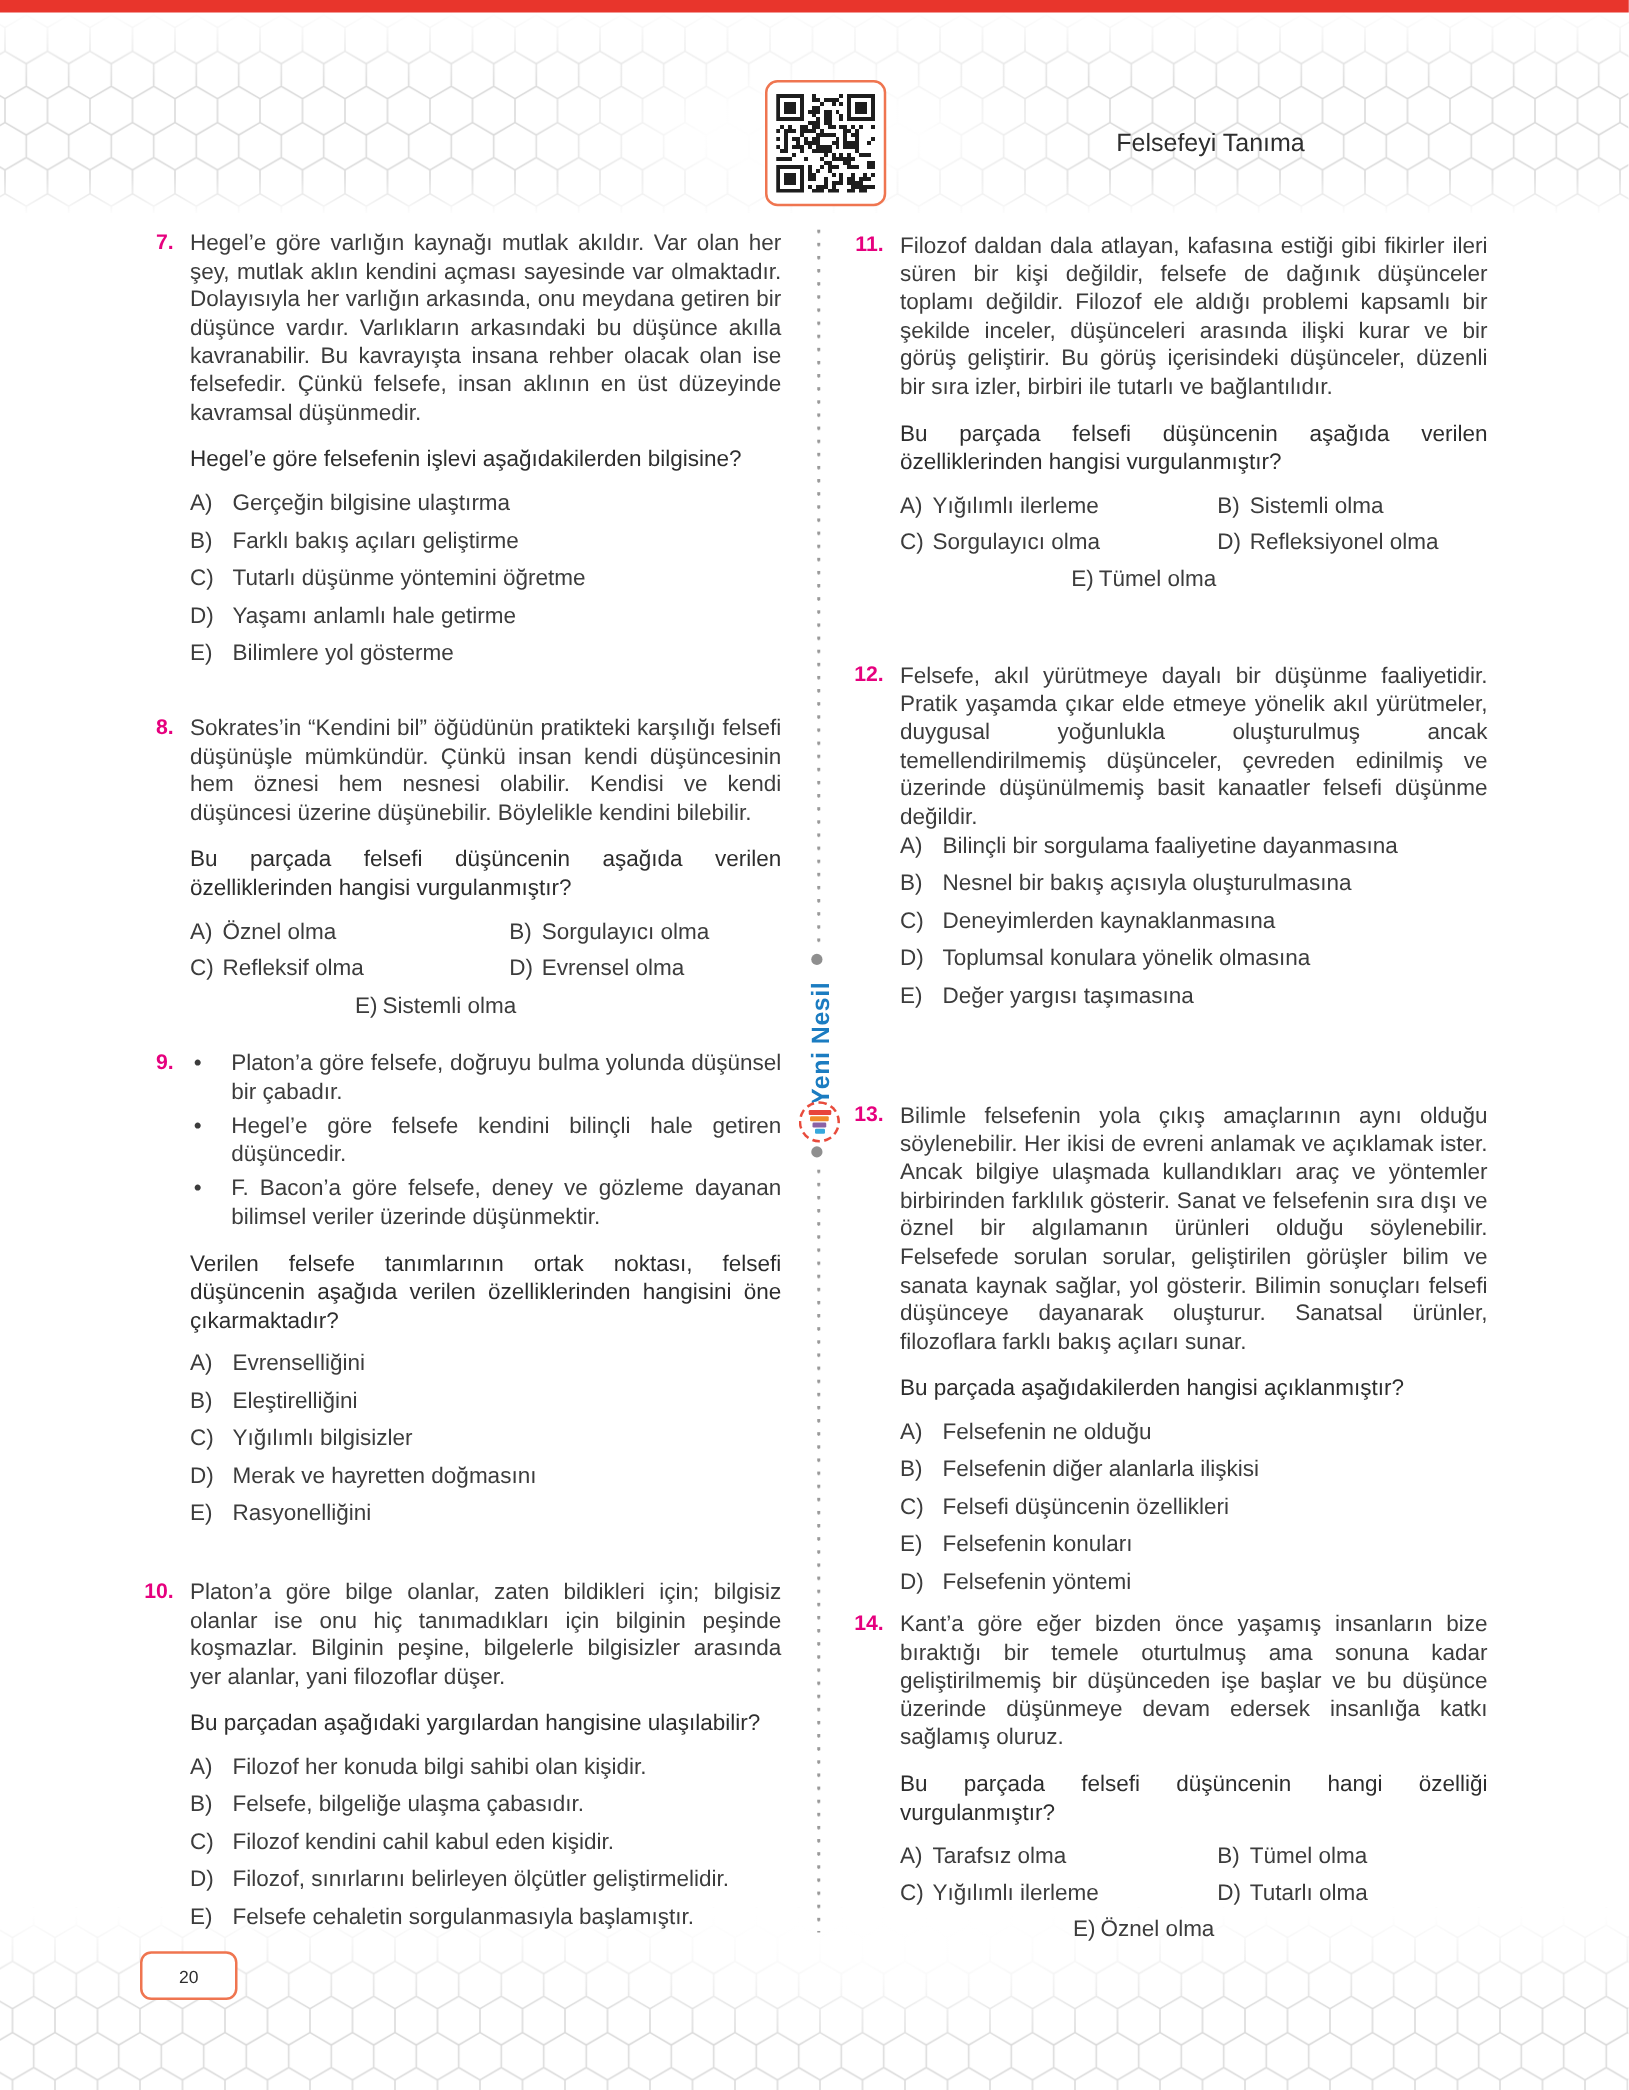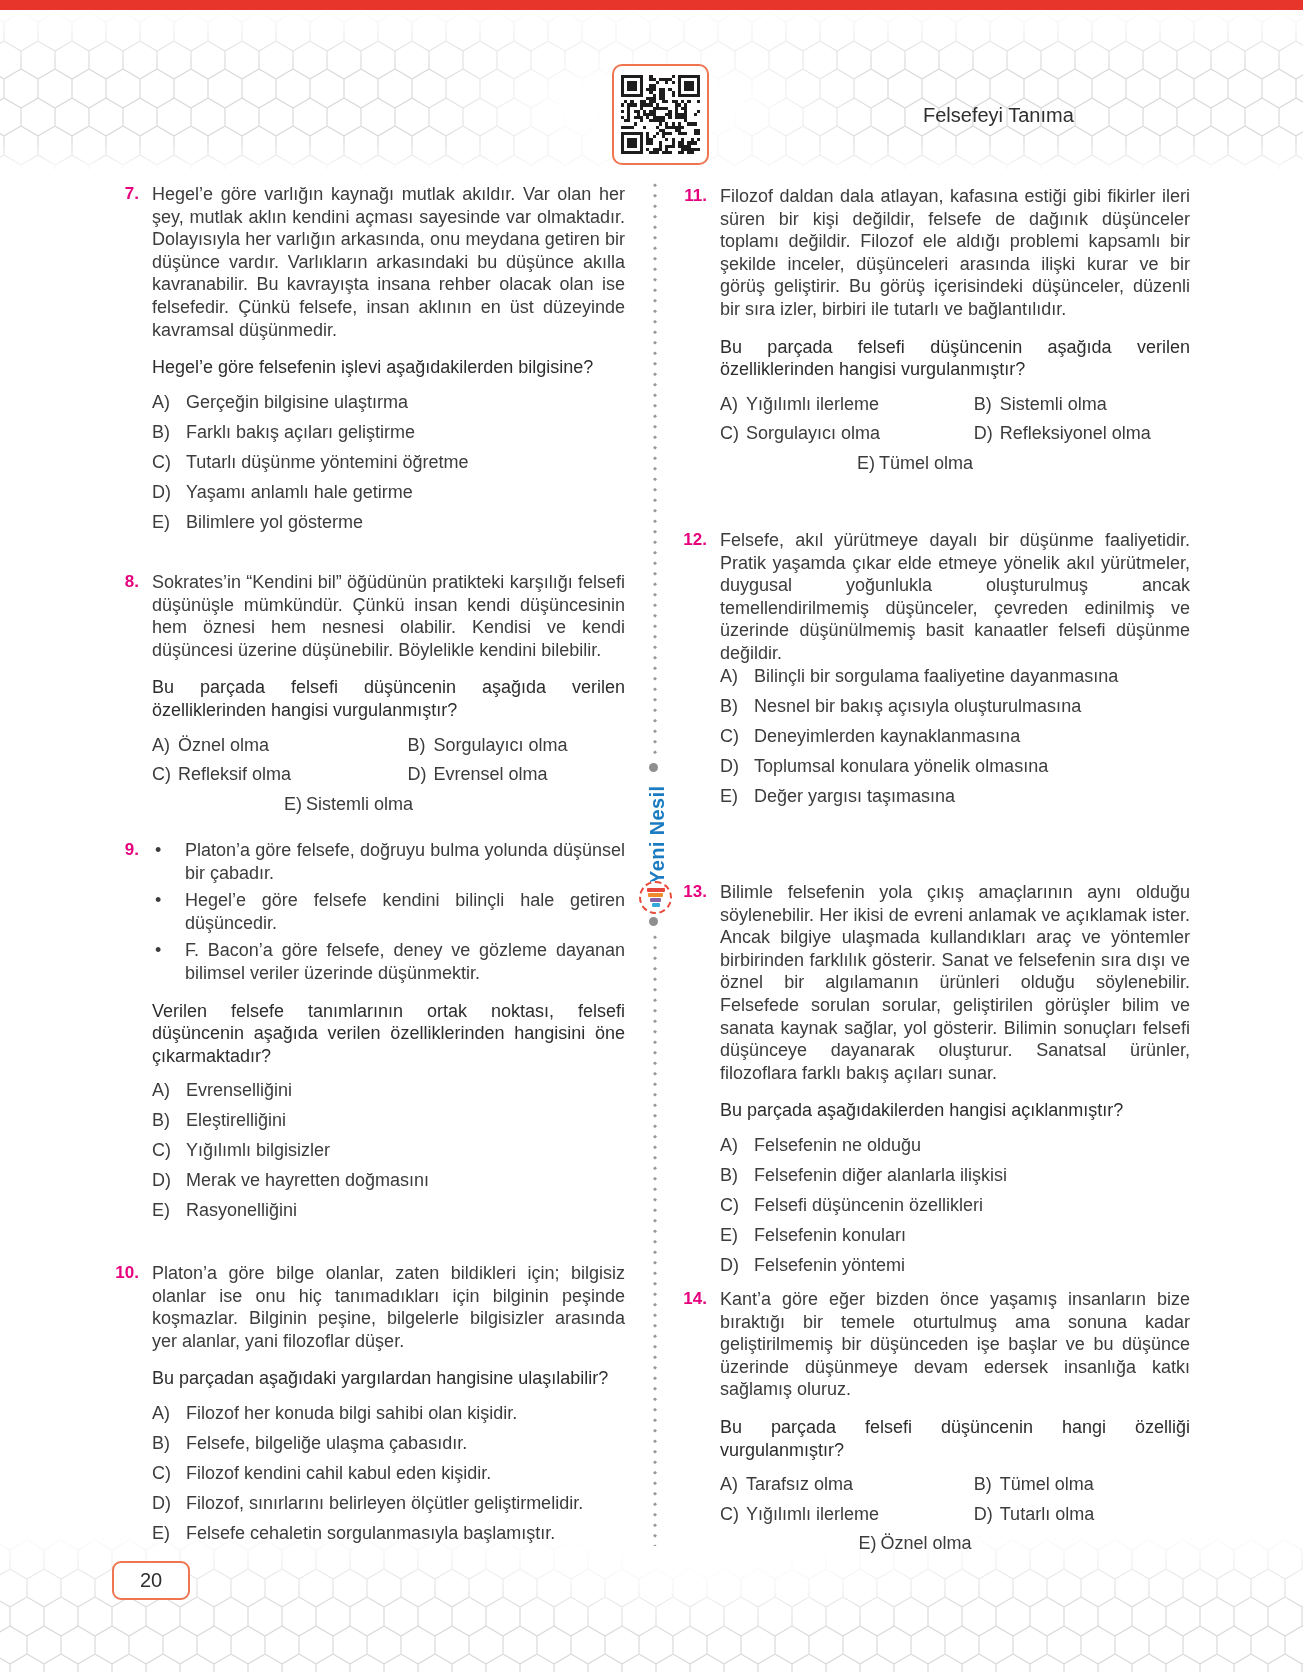--- a/index.html
+++ b/index.html
@@ -17,21 +17,21 @@
       radial-gradient(ellipse 340px 130px at 50% 60%, rgba(255,255,255,.97) 25%, rgba(255,255,255,0) 72%),
       linear-gradient(to bottom,#fff 0%, rgba(255,255,255,0) 35%, rgba(255,255,255,0) 82%, rgba(255,255,255,.9) 100%)}
   .band-bottom{top:1526px;height:146px}
   .band-bottom .fade{background:
       radial-gradient(ellipse 430px 150px at 55% 8%, rgba(255,255,255,.95) 18%, rgba(255,255,255,0) 70%),
       linear-gradient(to bottom,#fff 4%, rgba(255,255,255,0) 58%)}
 
   .qrbox{position:absolute;left:612px;top:64px;width:97px;height:101px;background:#fff;
          border:2.5px solid #ef7550;border-radius:10px;display:flex;align-items:center;
          justify-content:center;z-index:3}
-  .title{position:absolute;left:923px;top:104px;font-size:20px;color:#2e2e2e;z-index:3;white-space:nowrap}
+  .title{position:absolute;left:893px;top:104px;font-size:20px;color:#2e2e2e;z-index:3;white-space:nowrap}
 
   .divider{position:absolute;left:653px;width:4px;z-index:1;
     background-image:radial-gradient(1.6px 1.6px at 2px 5px,#9a9a9a 98%,rgba(0,0,0,0) 100%);
     background-size:4px 10.5px}
   .div-a{top:180px;height:578px}
   .div-b{top:932px;height:614px}
   .bigdot{position:absolute;left:649px;width:9px;height:9px;border-radius:50%;background:#8f8f8f;z-index:1}
   .dot-a{top:763px}.dot-b{top:917px}
 
   .logo{position:absolute;left:646px;top:884px;width:102px;height:26px;transform:rotate(-90deg);
@@ -61,21 +61,21 @@
   .grid2 .ol{width:26px}
   .opt-e{grid-column:1/-1;text-align:center;transform:translateX(-42px)}
   .bullets .bi{position:relative;padding-left:33px;margin-bottom:5px;text-align:justify}
   .bullets .bd{position:absolute;left:3px}
 
   .q7{top:183px}.q8{top:571px}.q9{top:839px}.q10{top:1262px}
   .q11{top:185px}.q12{top:529px}.q13{top:881px}.q14{top:1288px}
 
   .pagebox{position:absolute;left:112px;top:1561px;width:78px;height:39px;background:#fff;
            border:2.5px solid #ef7550;border-radius:9px;display:flex;align-items:center;
-           justify-content:center;font-size:20px;color:#2e2e2e;z-index:3}
+           justify-content:center;font-size:14px;color:#2e2e2e;z-index:3}
 </style>
 </head>
 <body>
 
 <div class="topbar"></div>
 
 <div class="hexband band-top">
   <svg width="1303" height="160" xmlns="http://www.w3.org/2000/svg">
     <defs>
       <pattern id="hx1" width="34" height="57" patternUnits="userSpaceOnUse" patternTransform="translate(4,2)">

